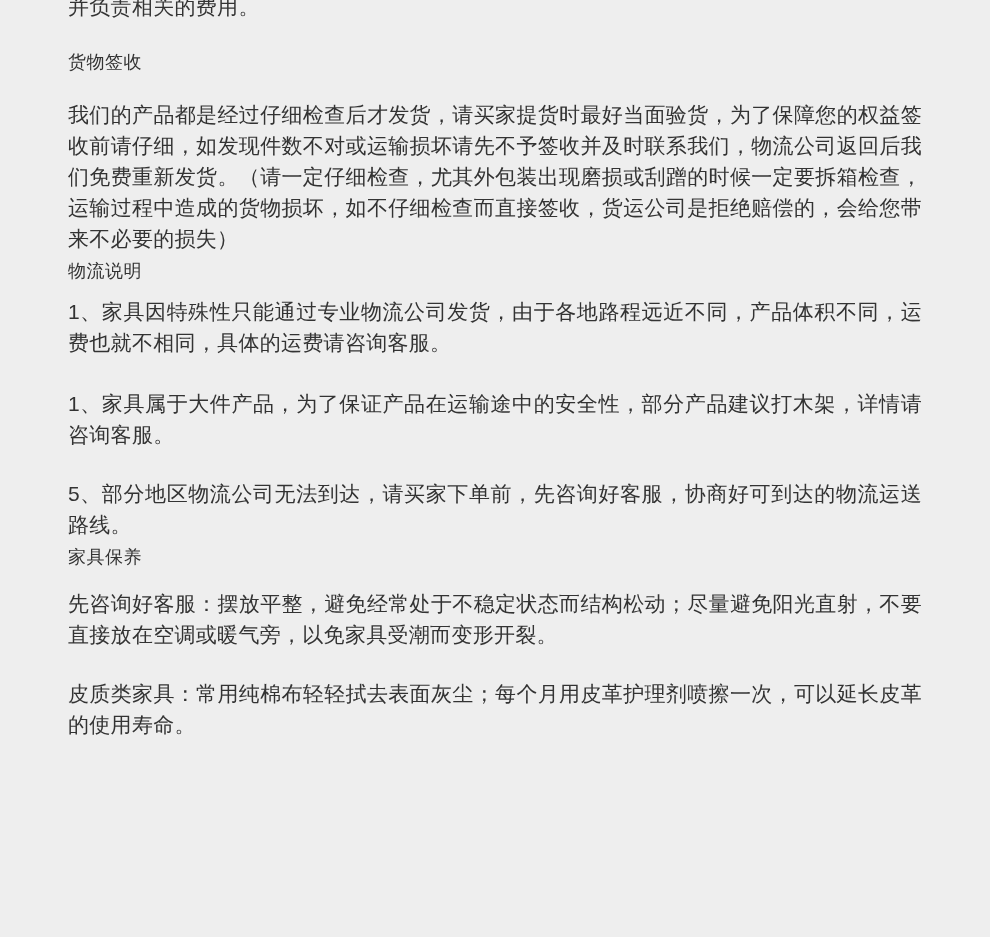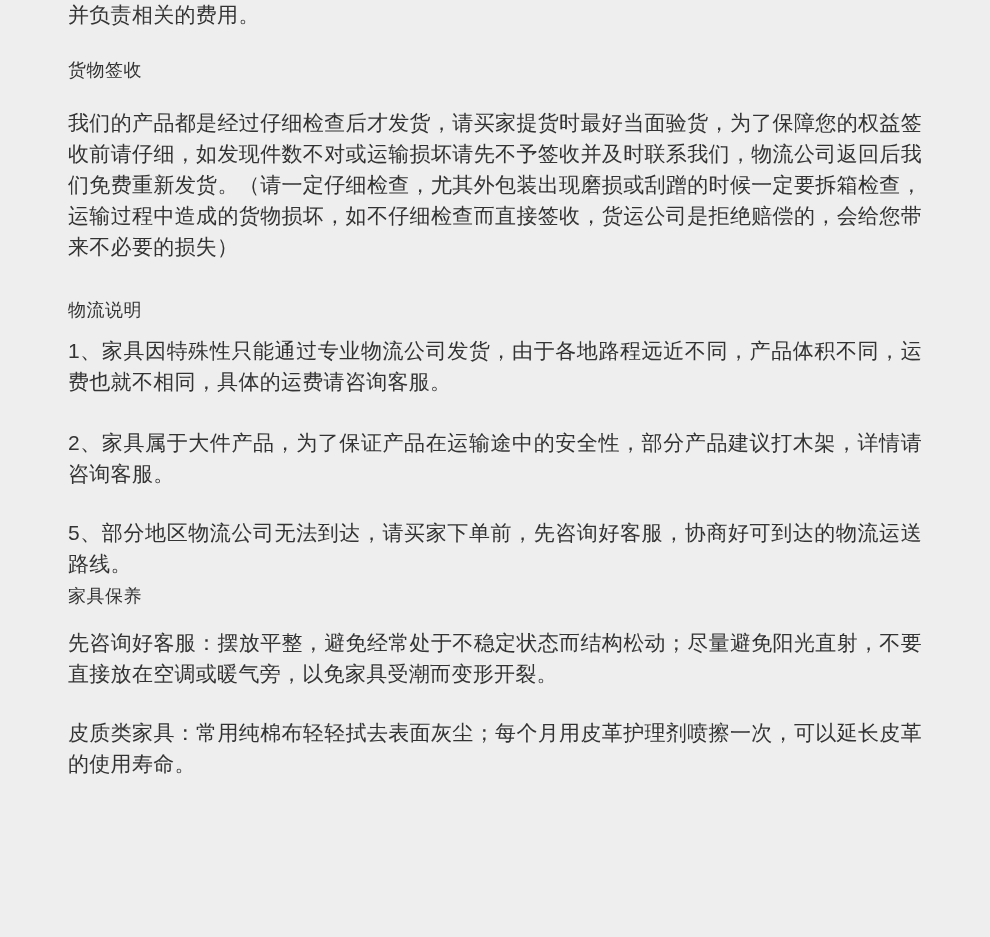--- a/index.html
+++ b/index.html
@@ -10,21 +10,21 @@
     width: 990px;
     height: 937px;
     background: #eeeeee;
     overflow: hidden;
     font-family: "Liberation Sans", "DejaVu Sans", sans-serif;
   }
   .page {
     width: 990px;
     height: 937px;
     box-sizing: border-box;
-    padding: 8px 68px;
+    padding: 0 68px;
     overflow: hidden;
   }
   .body-text {
     margin: 0;
     font-size: 21px;
     line-height: 31px;
     color: #333333;
     text-align: justify;
     letter-spacing: 0.3px;
   }
@@ -33,41 +33,41 @@
     font-size: 18px;
     line-height: 34px;
     font-weight: 400;
     color: #333333;
     letter-spacing: 0.5px;
   }
   
   .intro-tail { margin-top: -9px; }   
   .t1  { margin-top: 23px; }
   .p1  { margin-top: 20px; }
-  .t2  { margin-top: 31px; }
+  .t2  { }
   .p2a { margin-top: 8px; }
   .p2b { margin-top: 30px; }
   .p2c { margin-top: 28px; }
   .t3  { }
   .p3a { margin-top: 14px; }
   .p3b { margin-top: 28px; }
   .p3c { margin-top: 28px; }
 </style>
 </head>
 <body>
 
 <div class="page">
 
   <p class="body-text intro-tail">并负责相关的费用。</p>
 
   <h2 class="section-title t1">货物签收</h2>
   <p class="body-text p1">我们的产品都是经过仔细检查后才发货，请买家提货时最好当面验货，为了保障您的权益签收前请仔细，如发现件数不对或运输损坏请先不予签收并及时联系我们，物流公司返回后我们免费重新发货。（请一定仔细检查，尤其外包装出现磨损或刮蹭的时候一定要拆箱检查，运输过程中造成的货物损坏，如不仔细检查而直接签收，货运公司是拒绝赔偿的，会给您带来不必要的损失）</p>
 
   <h2 class="section-title t2">物流说明</h2>
   <p class="body-text p2a">1、家具因特殊性只能通过专业物流公司发货，由于各地路程远近不同，产品体积不同，运费也就不相同，具体的运费请咨询客服。</p>
-  <p class="body-text p2b">2、家具属于大件产品，为了保证产品在运输途中的安全性，部分产品建议打木架，详情请咨询客服。</p>
+  <p class="body-text p2b">1、家具属于大件产品，为了保证产品在运输途中的安全性，部分产品建议打木架，详情请咨询客服。</p>
   <p class="body-text p2c">5、部分地区物流公司无法到达，请买家下单前，先咨询好客服，协商好可到达的物流运送路线。</p>
 
   <h2 class="section-title t3">家具保养</h2>
   <p class="body-text p3a">先咨询好客服：摆放平整，避免经常处于不稳定状态而结构松动；尽量避免阳光直射，不要直接放在空调或暖气旁，以免家具受潮而变形开裂。</p>
   <p class="body-text p3b">皮质类家具：常用纯棉布轻轻拭去表面灰尘；每个月用皮革护理剂喷擦一次，可以延长皮革的使用寿命。</p>
 
 </div>
 
 </body></html>

